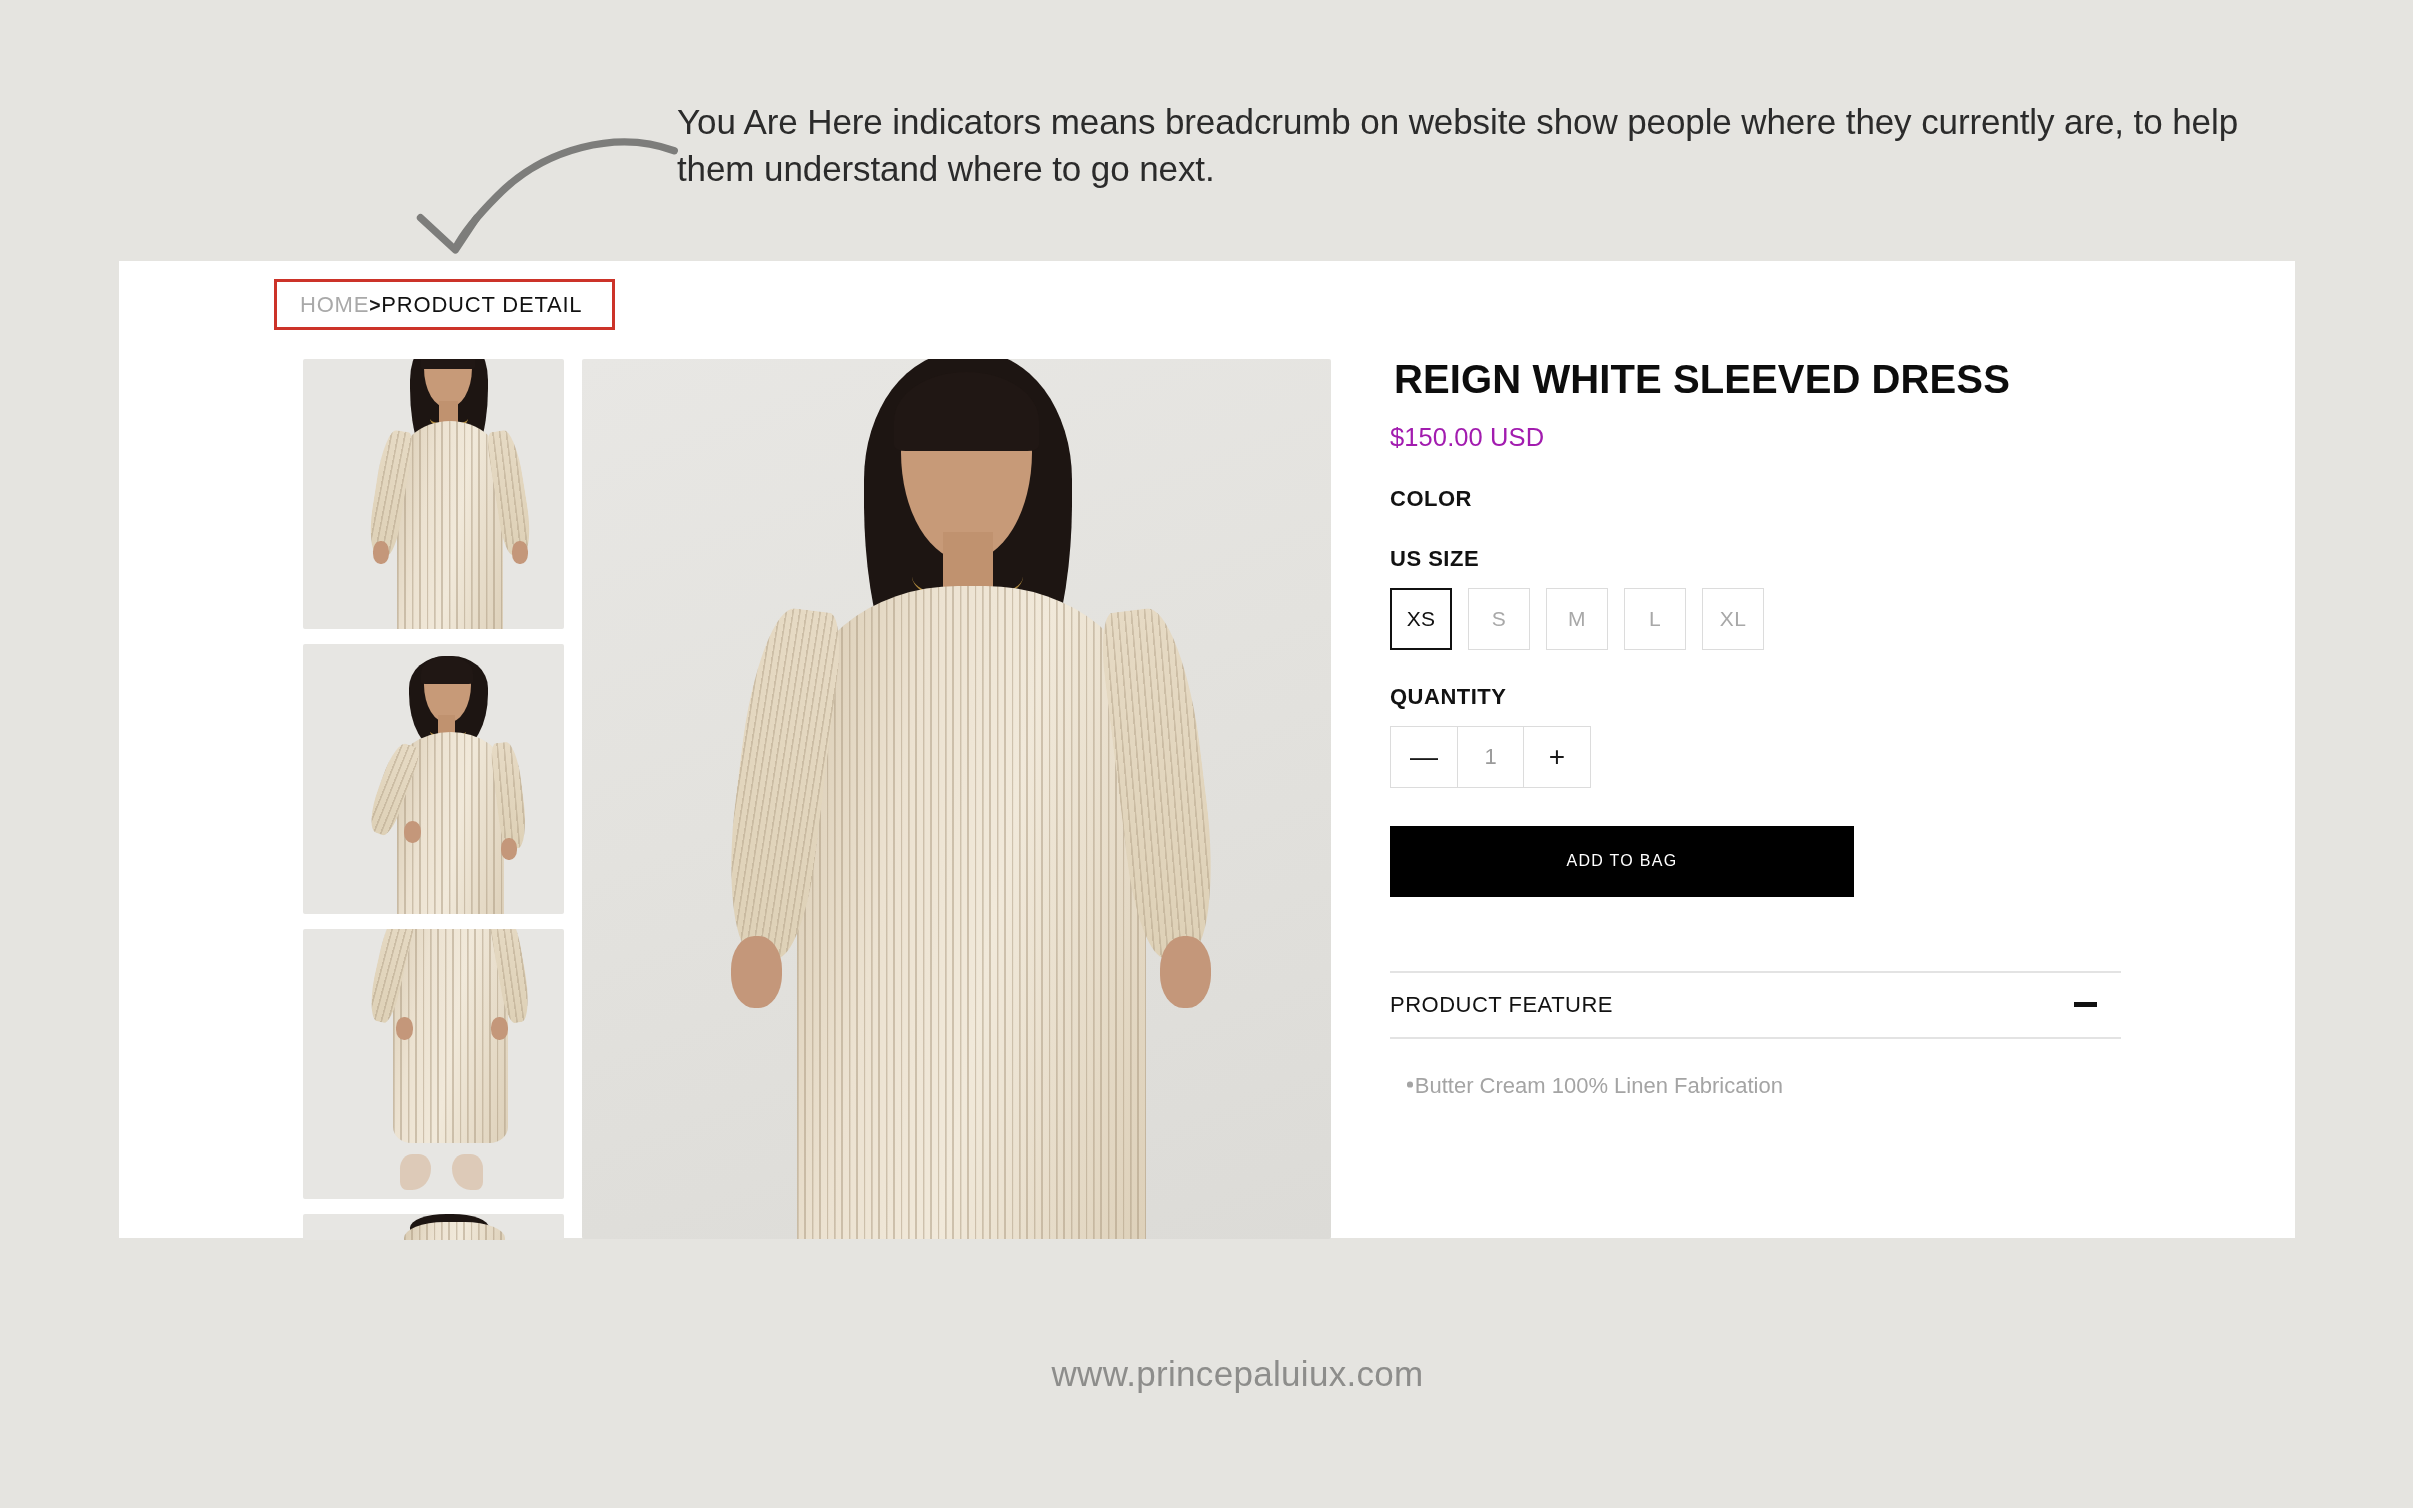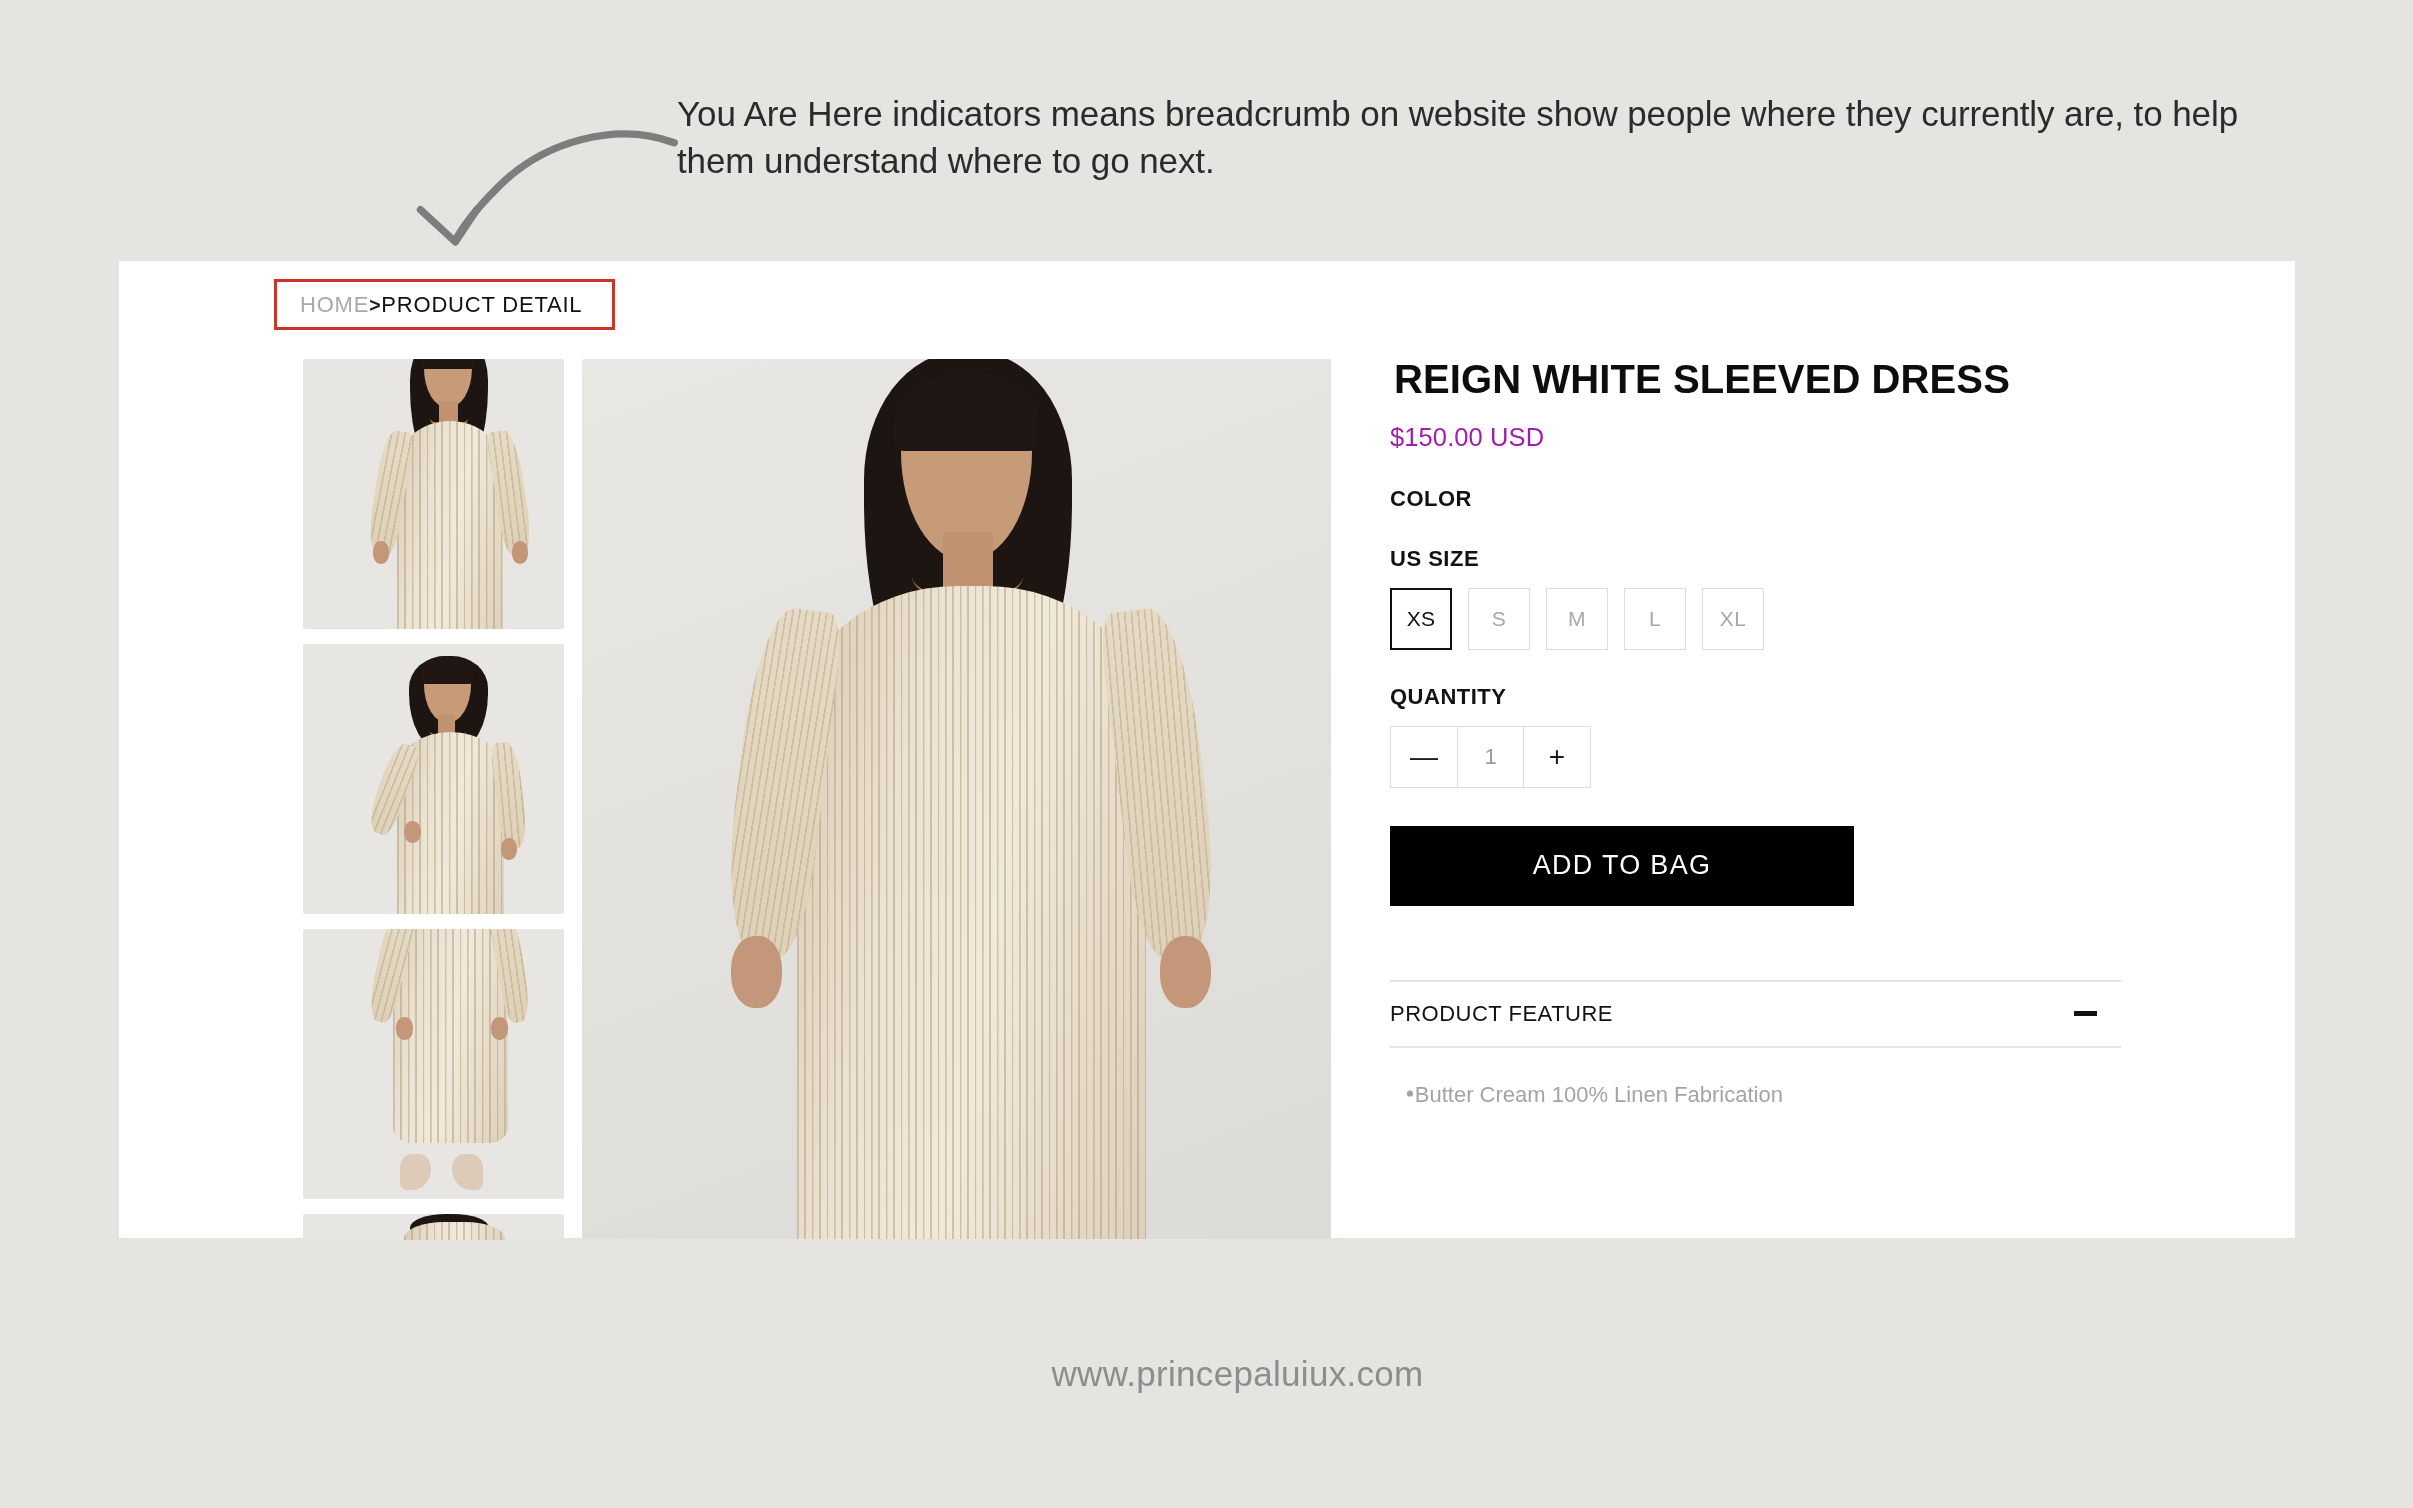--- a/index.html
+++ b/index.html
@@ -11,21 +11,21 @@
     height: 1508px;
     background: #e5e4e0;
     font-family: "Liberation Sans", sans-serif;
     overflow: hidden;
     position: relative;
   }
 
   
   #annotation-layer {
     position: absolute;
-    left: 0; top: 4px;
+    left: 0; top: 12px;
     width: 2330px; height: 268px;
     pointer-events: none;
   }
   #annotation-text {
     position: absolute;
     left: 677px;
     top: 87px;
     width: 1609px;
     font-size: 35px;
     line-height: 1.33;
@@ -250,25 +250,25 @@
     display: flex;
     align-items: center;
     justify-content: center;
     font-size: 22px;
     color: #9b9b9b;
   }
 
   #add-to-bag {
     margin-top: 38px;
     width: 464px;
-    height: 80px;
+    height: 71px;
     background: #000000;
     color: #ffffff;
     border: none;
-    font-size: 27px;
+    font-size: 16px;
     letter-spacing: 1.3px;
     font-family: "Liberation Sans", sans-serif;
     display: flex;
     align-items: center;
     justify-content: center;
     cursor: pointer;
   }
 
   #accordion {
     margin-top: 74px;

